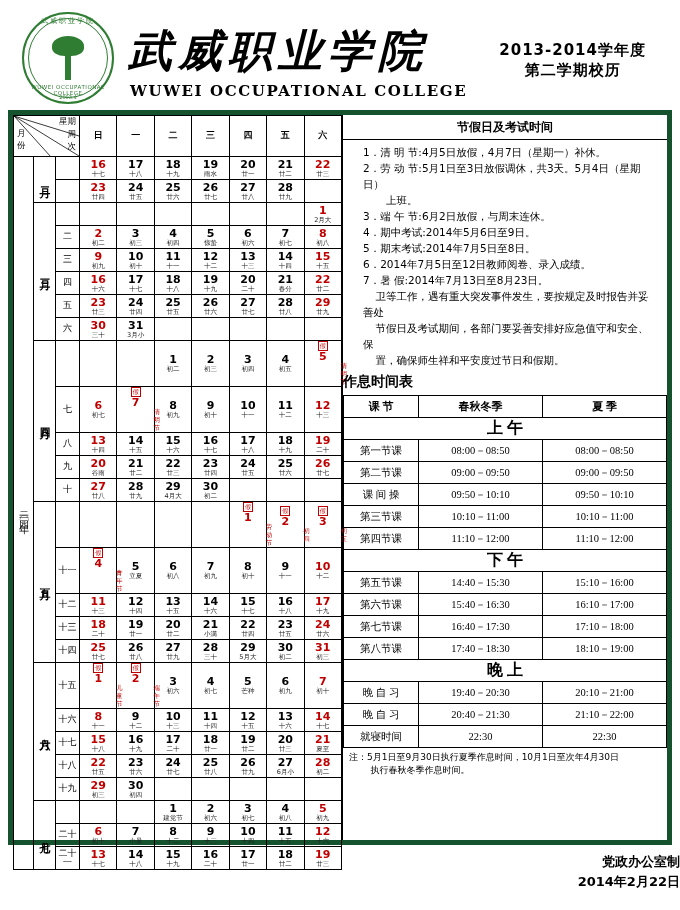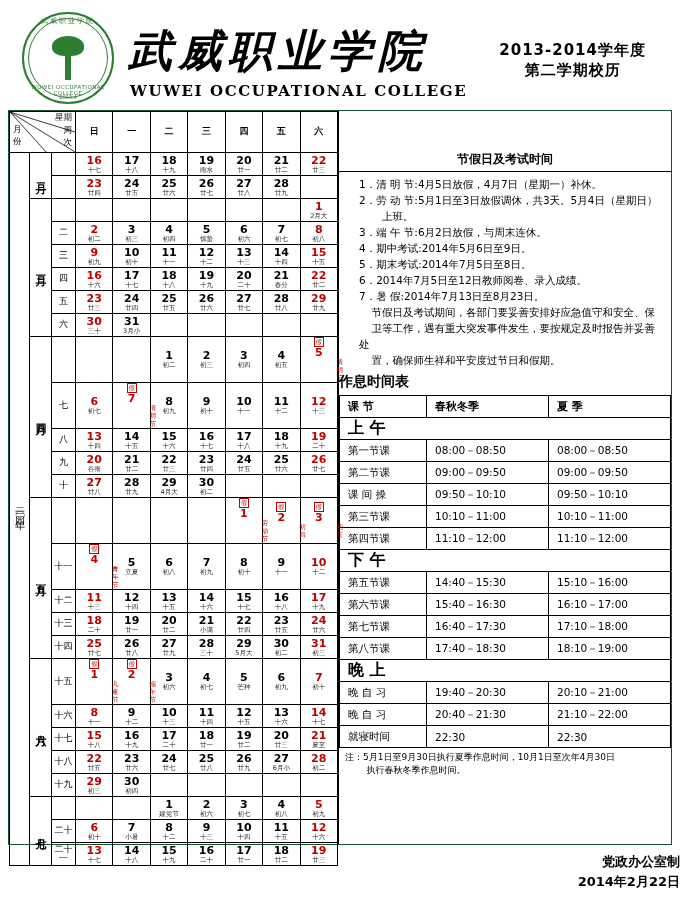--- a/index.html
+++ b/index.html
@@ -53,24 +53,24 @@
     font-size:15px;font-weight:bold;letter-spacing:1.6px;
   }
   .term{
     position:absolute;right:34px;top:40px;text-align:center;
     font-weight:bold;font-size:15px;line-height:20px;letter-spacing:1px;
   }
 
   
   .frame{
     position:absolute;left:8px;top:110px;width:664px;height:735px;
-    border:1px solid #14532d;box-sizing:border-box;display:flex;
+    border:5px solid #14532d;box-sizing:border-box;display:flex;
   }
   .left{width:330px;border-right:1px solid #000;box-sizing:border-box;}
-  .right{flex:1;box-sizing:border-box;margin-top:36px;}
+  .right{flex:1;box-sizing:border-box;}
 
   
   table.cal{border-collapse:collapse;width:100%;table-layout:fixed;}
   table.cal td,table.cal th{
     border:1px solid #000;padding:0;text-align:center;vertical-align:middle;
     font-size:9px;line-height:1.05;
   }
   .hdr-corner{width:54px;height:40px;position:relative;padding:0!important;}
   .hdr-corner .slash1,.hdr-corner .slash2{
     position:absolute;left:0;top:0;width:100%;height:100%;
@@ -112,22 +112,23 @@
   .notes{padding:4px 8px 2px 20px;font-size:10.5px;line-height:16px;}
   .notes p{margin:0;}
   .notes p.ind{text-indent:1.2em;}
   .notes p.ind2{text-indent:2.2em;}
   .sched-title{
     font-weight:bold;font-size:14px;padding:3px 0 4px;
   }
   table.sched{border-collapse:collapse;width:100%;table-layout:fixed;
     border-top:1px solid #000;}
   table.sched td{
-    border:1px solid #000;font-size:10.5px;height:21px;
-    padding:0 8px;
+    border:1px solid #000;text-align:center;font-size:10.5px;height:21px;
+    padding:0 2px;
+    font-family:Liberation Serif, serif;
   }
   table.sched td.lbl{width:70px;}
   table.sched td.sec{font-weight:bold;font-size:16px;}
   table.sched td.hd{font-weight:bold;font-size:11px;}
   .foot-note{font-size:9px;line-height:13px;padding:3px 4px 0 6px;}
   .foot-note .l2{display:block;text-indent:2.4em;}
 
   
   .footer{
     position:absolute;left:0;top:852px;width:100%;text-align:right;
@@ -907,22 +908,22 @@
       <div class="rtitle">节假日及考试时间</div>
       <div class="notes" id="notes-list">
           <p>1．清 明 节:4月5日放假，4月7日（星期一）补休。</p>
           <p>2．劳 动 节:5月1日至3日放假调休，共3天。5月4日（星期日）</p>
           <p class="ind2">上班。</p>
           <p>3．端 午 节:6月2日放假，与周末连休。</p>
           <p>4．期中考试:2014年5月6日至9日。</p>
           <p>5．期末考试:2014年7月5日至8日。</p>
           <p>6．2014年7月5日至12日教师阅卷、录入成绩。</p>
           <p>7．暑    假:2014年7月13日至8月23日。</p>
+          <p class="ind">卫等工作，遇有重大突发事件发生，要按规定及时报告并妥善处</p>
           <p class="ind">节假日及考试期间，各部门要妥善安排好应急值守和安全、保</p>
-          <p class="ind">卫等工作，遇有重大突发事件发生，要按规定及时报告并妥善处</p>
           <p class="ind">置，确保师生祥和平安度过节日和假期。</p>
         </div>
       <div class="sched-title">作息时间表</div>
       <table class="sched">
         <tbody id="sched-body">
             <tr>
               <td class="lbl hd">课 节</td>
               <td class="hd">春秋冬季</td>
               <td class="hd">夏 季</td>
             </tr>

